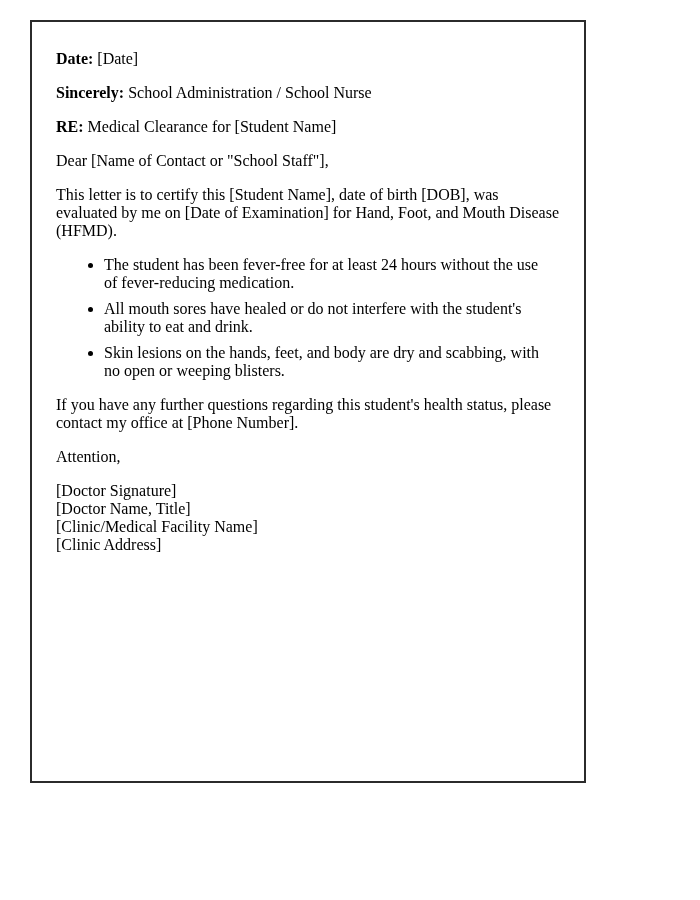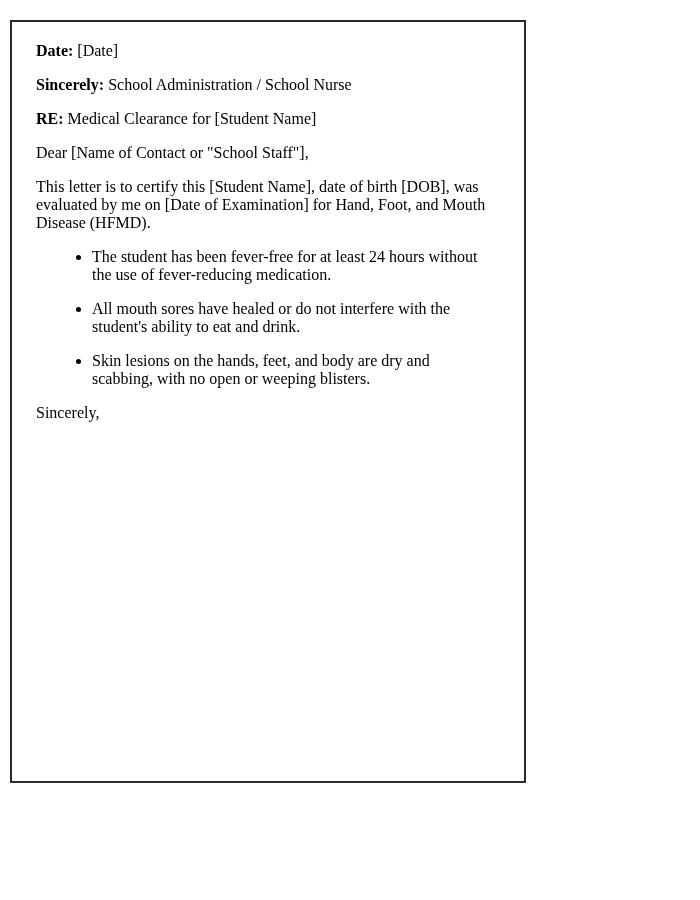--- a/index.html
+++ b/index.html
@@ -11,43 +11,43 @@
     height: 900px;
     background: #ffffff;
     position: relative;
     font-family: "Liberation Serif", "DejaVu Serif", serif;
     font-size: 16px;
     line-height: normal;
     color: #000000;
   }
   .letter {
     position: absolute;
-    left: 10px;
+    left: 30px;
     top: 20px;
-    width: 516px;
+    width: 556px;
     height: 763px;
     box-sizing: border-box;
     border: 2px solid #2b2b2b;
-    padding: 4px 24px;
+    padding: 12px 24px;
     background: #ffffff;
     overflow: hidden;
   }
   .para {
     margin: 16px 0;
   }
   .para b {
     font-weight: bold;
   }
   ul.obs-list {
     margin: 16px 0;
     padding-left: 40px;
     list-style-type: disc;
   }
   ul.obs-list li {
-    margin: 16px;
+    margin: 8px;
     padding: 0;
   }
 </style>
 </head>
 <body>
 
 <div class="letter" style="border-color: rgb(43, 43, 43);">
 
   <div class="para">
     <b>Date:</b>
@@ -71,17 +71,24 @@
   <div class="para">This letter is to certify this [Student Name], date of birth [DOB], was evaluated by me on [Date of Examination] for Hand, Foot, and Mouth Disease (HFMD).</div>
 
 
 
   <ul class="obs-list">
     <li>The student has been fever-free for at least 24 hours without the use of fever-reducing medication.</li>
     <li>All mouth sores have healed or do not interfere with the student's ability to eat and drink.</li>
     <li>Skin lesions on the hands, feet, and body are dry and scabbing, with no open or weeping blisters.</li>
   </ul>
 
+  <div class="para">If you have any further questions regarding this student's health status, please contact my office at [Phone Number].</div>
 
-  <div class="para">Sincerely,</div>
+  <div class="para">Attention,</div>
 
+  <div class="para">
+    <div>[Doctor Signature]</div>
+    <div>[Doctor Name, Title]</div>
+    <div>[Clinic/Medical Facility Name]</div>
+    <div>[Clinic Address]</div>
+  </div>
 
 </div>
 
 </body></html>

